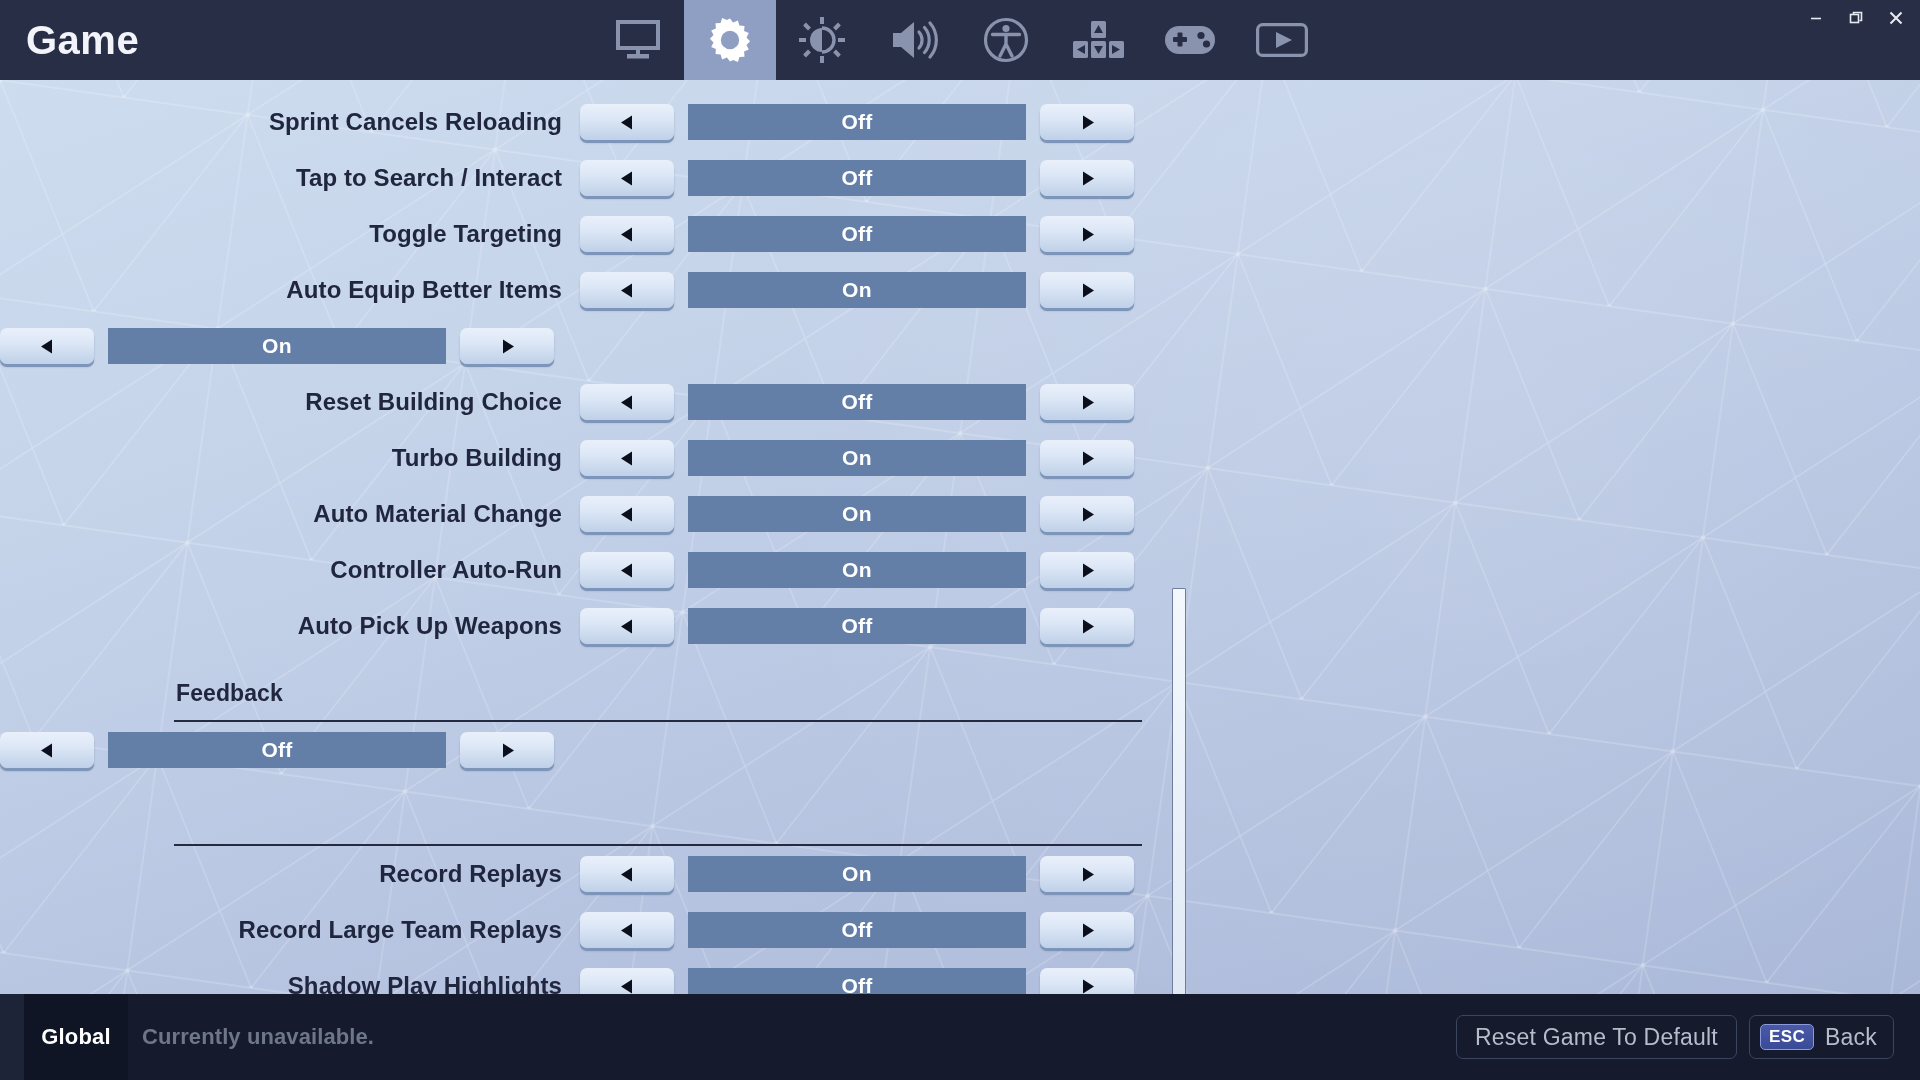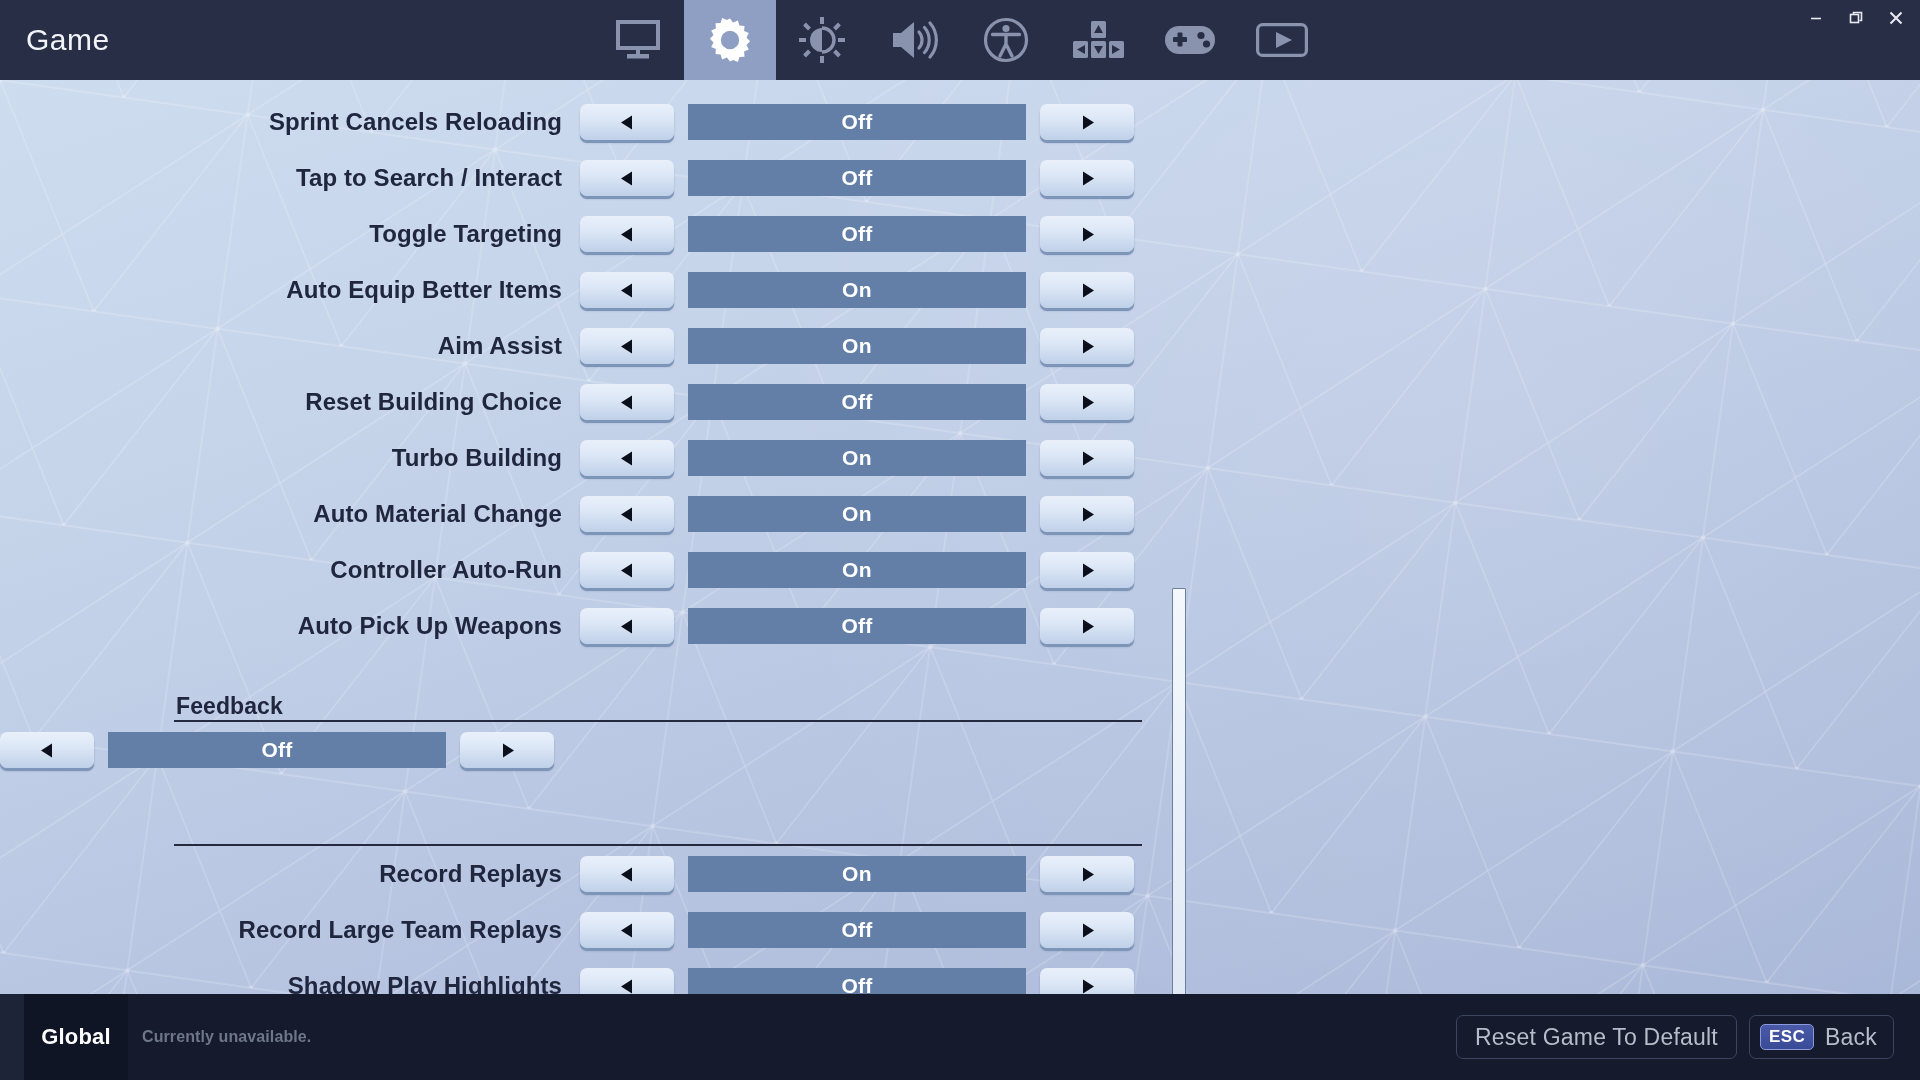--- a/index.html
+++ b/index.html
@@ -13,21 +13,21 @@
   
   .app { position:relative; width:1920px; height:1080px; display:flex; flex-direction:column; }
 
   
   .titlebar {
     position:relative; height:80px; flex:0 0 80px;
     background:#282e45; display:flex; align-items:center;
   }
   .title-text {
     position:absolute; left:26px; top:50%; transform:translateY(-50%);
-    font-size:30px; color:#f2f4fa; font-weight:400; letter-spacing:.5px;
+    font-size:40px; color:#f2f4fa; font-weight:700; letter-spacing:.5px;
     line-height:1;
   }
   .tabs {
     position:absolute; left:50%; transform:translateX(-50%);
     top:0; height:80px; display:flex; align-items:stretch;
   }
   .tab {
     width:92px; height:80px; display:flex; align-items:center; justify-content:center;
     cursor:pointer;
   }
@@ -92,20 +92,21 @@
     cursor:pointer;
   }
 
   
   .section {
     width:1038px; margin-left:0; padding-left:176px;
     height:68px; display:flex; flex-direction:column; justify-content:flex-end;
   }
   .section .sec-title {
     font-size:23px; font-weight:bold; color:#20263d; letter-spacing:.1px;
+    padding-bottom:13px;
   }
   .section .sec-rule {
     height:2px; background:#242a40; width:968px; margin-left:-2px;
   }
 
   
   .scrolltrack {
     position:absolute; left:1172px; top:508px; width:14px; height:418px;
   }
   .scrollthumb {
@@ -122,21 +123,21 @@
   }
   .footer-global {
     position:absolute; left:0; top:0; height:86px; width:104px;
     background:#101525; display:flex; align-items:center; justify-content:center;
   }
   .footer-global .gtext {
     font-size:22px; font-weight:bold; color:#ffffff; letter-spacing:.2px;
   }
   .footer-status {
     position:absolute; left:118px; top:50%; transform:translateY(-50%);
-    font-size:16px; font-weight:bold; color:#6e7689; letter-spacing:.1px;
+    font-size:22px; font-weight:bold; color:#6e7689; letter-spacing:.1px;
   }
   .footer-right {
     position:absolute; right:26px; top:50%; transform:translateY(-50%);
     display:flex; align-items:center; gap:12px;
   }
   .fbtn {
     height:44px; border:1.5px solid #3b4461; border-radius:7px;
     display:flex; align-items:center; padding:0 18px;
     color:#b7bccb; font-size:23px; letter-spacing:.2px;
     background:transparent; cursor:pointer; white-space:nowrap;
@@ -386,21 +387,20 @@
           <div class="valuebar">On</div>
           <div class="arrowbtn">
             <span>
               <svg class="tri" width="17" height="17" viewBox="0 0 17 17">
                 <polygon points="4,1.5 4,15.5 15,8.5"></polygon>
               </svg>
             </span>
           </div>
         </div>
         <div class="row">
-          <div class="label">Aim Assist</div>
           <div class="arrowbtn">
             <span>
               <svg class="tri" width="17" height="17" viewBox="0 0 17 17">
                 <polygon points="13,1.5 13,15.5 2,8.5"></polygon>
               </svg>
             </span>
           </div>
           <div class="valuebar">On</div>
           <div class="arrowbtn">
             <span>

